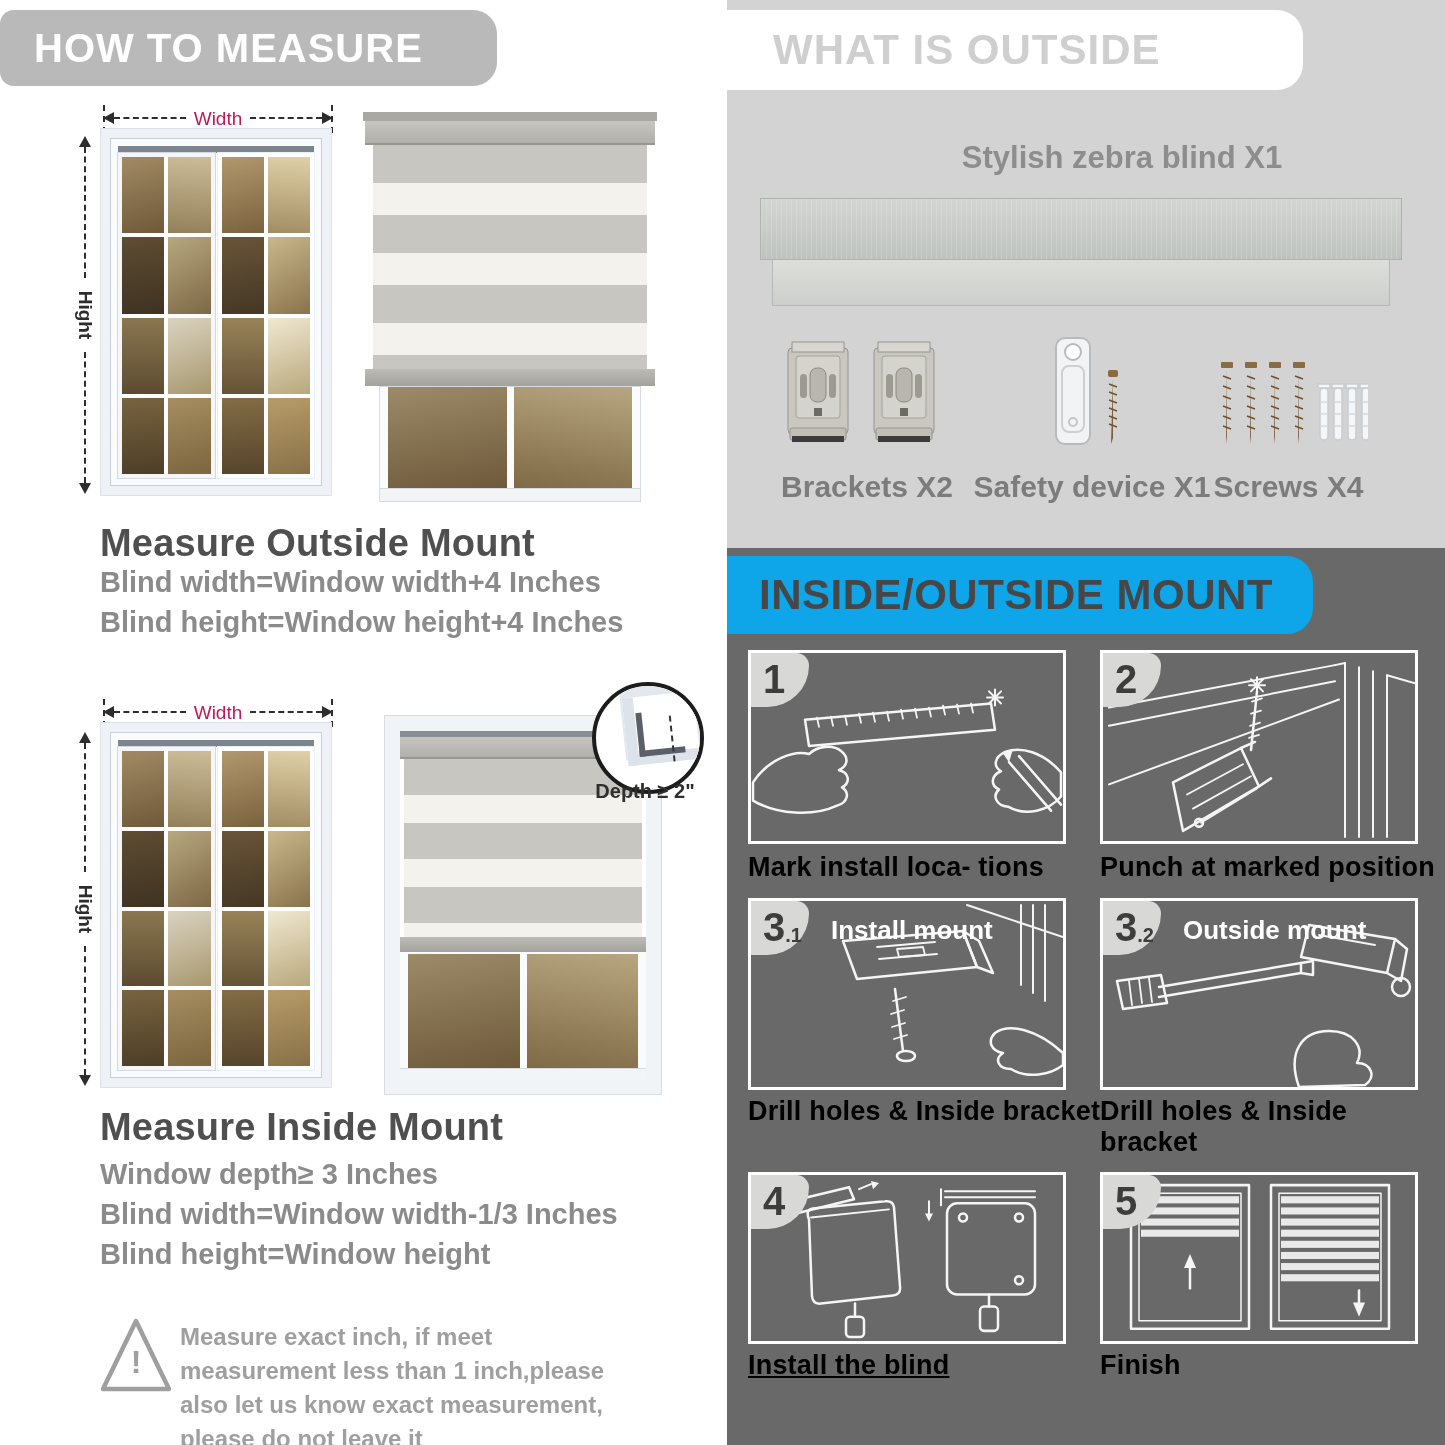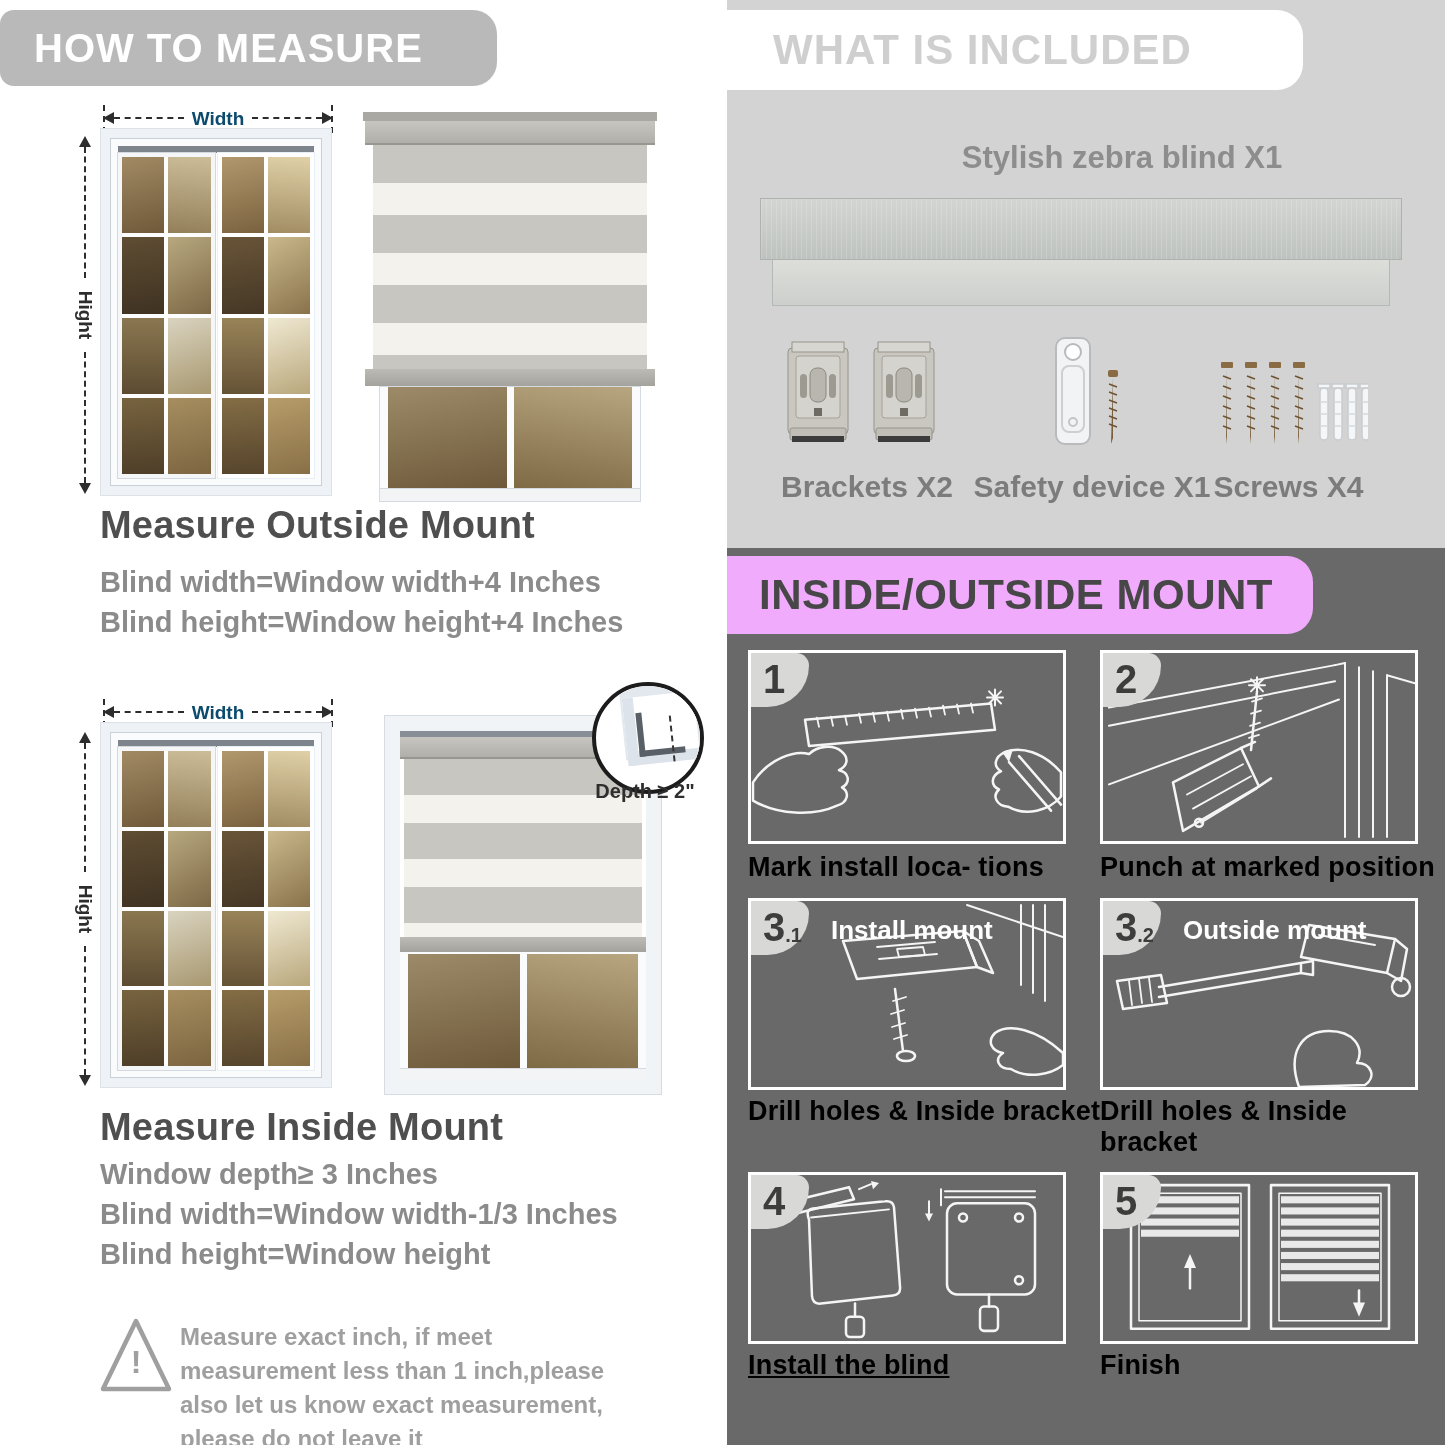--- a/index.html
+++ b/index.html
@@ -7,31 +7,31 @@
        font-family:"Liberation Sans",sans-serif;overflow:hidden;}
   .abs{position:absolute;}
 
   
   .banner{position:absolute;display:flex;align-items:center;}
   .left-banner{left:0;top:10px;width:497px;height:76px;background:#b9b9b9;
     border-radius:14px 24px 24px 14px;}
   .left-banner span{padding-left:34px;font-size:40px;font-weight:bold;color:#ffffff;letter-spacing:1px;}
   .included-banner{left:727px;top:10px;width:576px;height:80px;background:#ffffff;border-radius:0 26px 26px 0;}
   .included-banner span{padding-left:46px;font-size:42px;font-weight:bold;color:#cfcfcf;letter-spacing:1px;}
-  .mount-banner{left:727px;top:556px;width:586px;height:78px;background:#f0abfc;border-radius:0 26px 26px 0;}
+  .mount-banner{left:727px;top:556px;width:586px;height:78px;background:#0ea5e9;border-radius:0 26px 26px 0;}
   .mount-banner span{padding-left:32px;font-size:42px;font-weight:bold;color:#474747;letter-spacing:.5px;}
 
   
   .right-top{position:absolute;left:727px;top:0;width:718px;height:548px;background:#d2d3d2;}
   .right-bottom{position:absolute;left:727px;top:548px;width:718px;height:897px;background:#696969;}
 
   
   .harrow{position:absolute;display:flex;align-items:center;height:16px;}
   .harrow .dash{flex:1;height:0;border-top:2px dashed #2d2d2d;}
-  .harrow .alabel{margin:0 8px;font-size:19px;font-weight:bold;color:#0c4a6e;line-height:15px;}
+  .harrow .alabel{margin:0 8px;font-size:19px;font-weight:normal;color:#be185d;line-height:15px;}
   .ah-left{width:0;height:0;border-top:6px solid transparent;border-bottom:6px solid transparent;border-right:11px solid #2d2d2d;}
   .ah-right{width:0;height:0;border-top:6px solid transparent;border-bottom:6px solid transparent;border-left:11px solid #2d2d2d;}
   .guide{position:absolute;top:-5px;height:28px;border-left:2px dashed #2d2d2d;}
   .gl{left:0;} .gr{right:0;}
   .varrow{position:absolute;width:18px;display:flex;flex-direction:column;align-items:center;}
   .varrow .vdash{flex:1;width:0;border-left:2px dashed #2d2d2d;}
   .ah-up{width:0;height:0;border-left:6px solid transparent;border-right:6px solid transparent;border-bottom:11px solid #2d2d2d;}
   .ah-down{width:0;height:0;border-left:6px solid transparent;border-right:6px solid transparent;border-top:11px solid #2d2d2d;}
   .vlabel{transform:rotate(90deg);white-space:nowrap;font-size:19px;font-weight:bold;color:#2d2d2d;margin:26px 0;}
 
@@ -183,21 +183,21 @@
     <div class="b-rail"></div>
     <div class="b-window">
       <div class="b-panes">
         <div class="b-pane bp1"></div>
         <div class="b-pane bp2"></div>
       </div>
       <div class="b-sill"></div>
     </div>
   </div>
 
-  <div class="sec-title" style="left:100px;top:504px;">Measure Outside Mount</div>
+  <div class="sec-title" style="left:100px;top:522px;">Measure Outside Mount</div>
   <div class="sec-line" style="left:100px;top:566px;">Blind width=Window width+4 Inches</div>
   <div class="sec-line" style="left:100px;top:606px;">Blind height=Window height+4 Inches</div>
 
   <div class="harrow" style="left:103px;top:704px;width:230px;">
     <span class="guide gl"></span>
     <span class="ah-left"></span>
     <span class="dash"></span>
     <span class="alabel">Width</span>
     <span class="dash"></span>
     <span class="ah-right"></span>
@@ -272,21 +272,21 @@
   <div class="warn-tri">
     <svg viewBox="0 0 76 84" width="76" height="84">
       <path d="M38,7 L71,75 L5,75 Z" fill="none" stroke="#9f9f9f" stroke-width="4.5" stroke-linejoin="round"></path>
     </svg>
     <span class="warn-mark">!</span>
   </div>
   <div class="warn-text">Measure exact inch, if meet measurement less than 1 inch,please also let us know exact measurement, please do not leave it</div>
 
   <div class="right-top"></div>
   <div class="banner included-banner">
-    <span>WHAT IS INCLUDED</span>
+    <span>WHAT IS OUTSIDE</span>
   </div>
   <div class="product-label">Stylish zebra blind X1</div>
 
   <div class="headrail-top"></div>
   <div class="headrail-lip"></div>
 
   <svg class="abs" style="left:786px;top:340px;" width="160" height="108" viewBox="0 0 160 108">
     <g>
       <rect x="2" y="8" width="60" height="86" rx="4" fill="#cac7c1" stroke="#97948d"></rect>
       <rect x="6" y="2" width="52" height="10" fill="#d8d6d1" stroke="#97948d"></rect>

